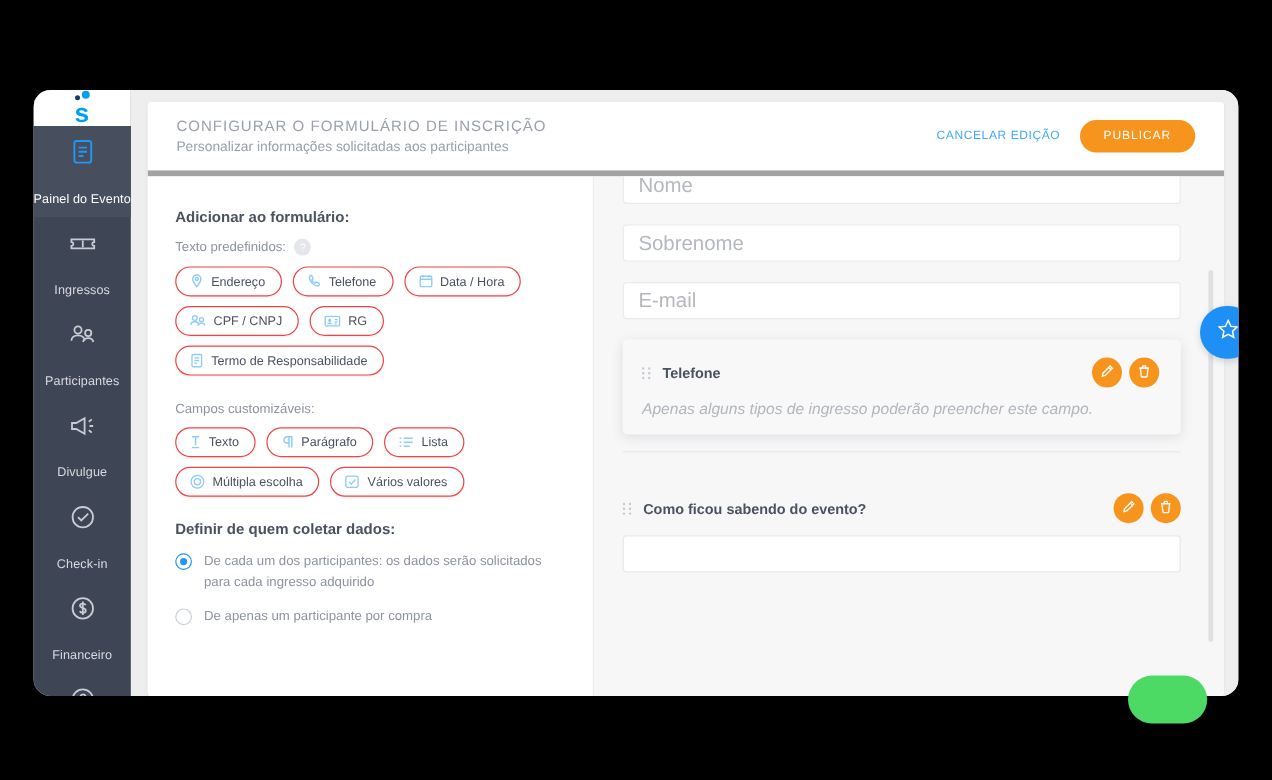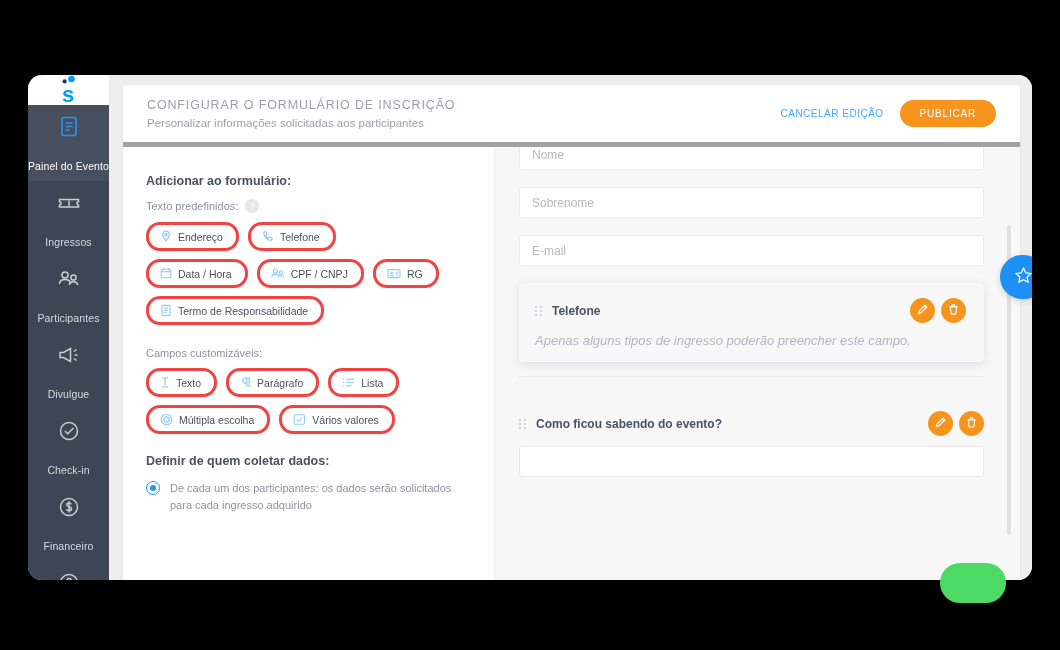--- a/index.html
+++ b/index.html
@@ -160,21 +160,21 @@
     display: flex;
     flex-wrap: wrap;
     gap: 8px 9px;
     margin-bottom: 8px;
   }
   .chip {
     display: inline-flex;
     align-items: center;
     gap: 6px;
     background: #ffffff;
-    border: 3px solid #ef4444;
+    border: 1px solid #ef4444;
     border-radius: 14px;
     padding: 5px 13px 5px 11px;
     font-size: 10.5px;
     color: #4a5160;
     cursor: pointer;
     box-shadow: 0 1px 2px rgba(0,0,0,.07);
     white-space: nowrap;
   }
   .chip svg { display: block; flex: 0 0 auto; }
 
@@ -222,21 +222,21 @@
   #preview-scroll { padding-top: 6px; }
 
   .pv-input {
     background: #ffffff;
     border: 1px solid #ebebeb;
     border-radius: 3px;
     height: 31px;
     display: flex;
     align-items: center;
     padding: 0 12px;
-    font-size: 12px;
+    font-size: 17px;
     color: #b5b8be;
     margin-bottom: 17px;
     cursor: text;
   }
 
   
   .pv-card {
     background: #f8f8f9;
     border-radius: 4px;
     padding: 15px 18px 14px 16px;
@@ -565,20 +565,24 @@
               </span>
               <span>Vários valores</span>
             </div>
           </div>
 
           <div class="radio-group">
             <div class="section-title">Definir de quem coletar dados:</div>
             <div class="radio-row">
               <span class="radio checked"></span>
               <span class="radio-text">De cada um dos participantes: os dados serão solicitados para cada ingresso adquirido</span>
+            </div>
+            <div class="radio-row">
+              <span class="radio"></span>
+              <span class="radio-text">De apenas um participante por compra</span>
             </div>
           </div>
         </div>
 
         <div id="preview">
           <div id="preview-scroll">
 
             <div class="pv-input" style="margin-top:-14px">
               <span>Nome</span>
             </div>

